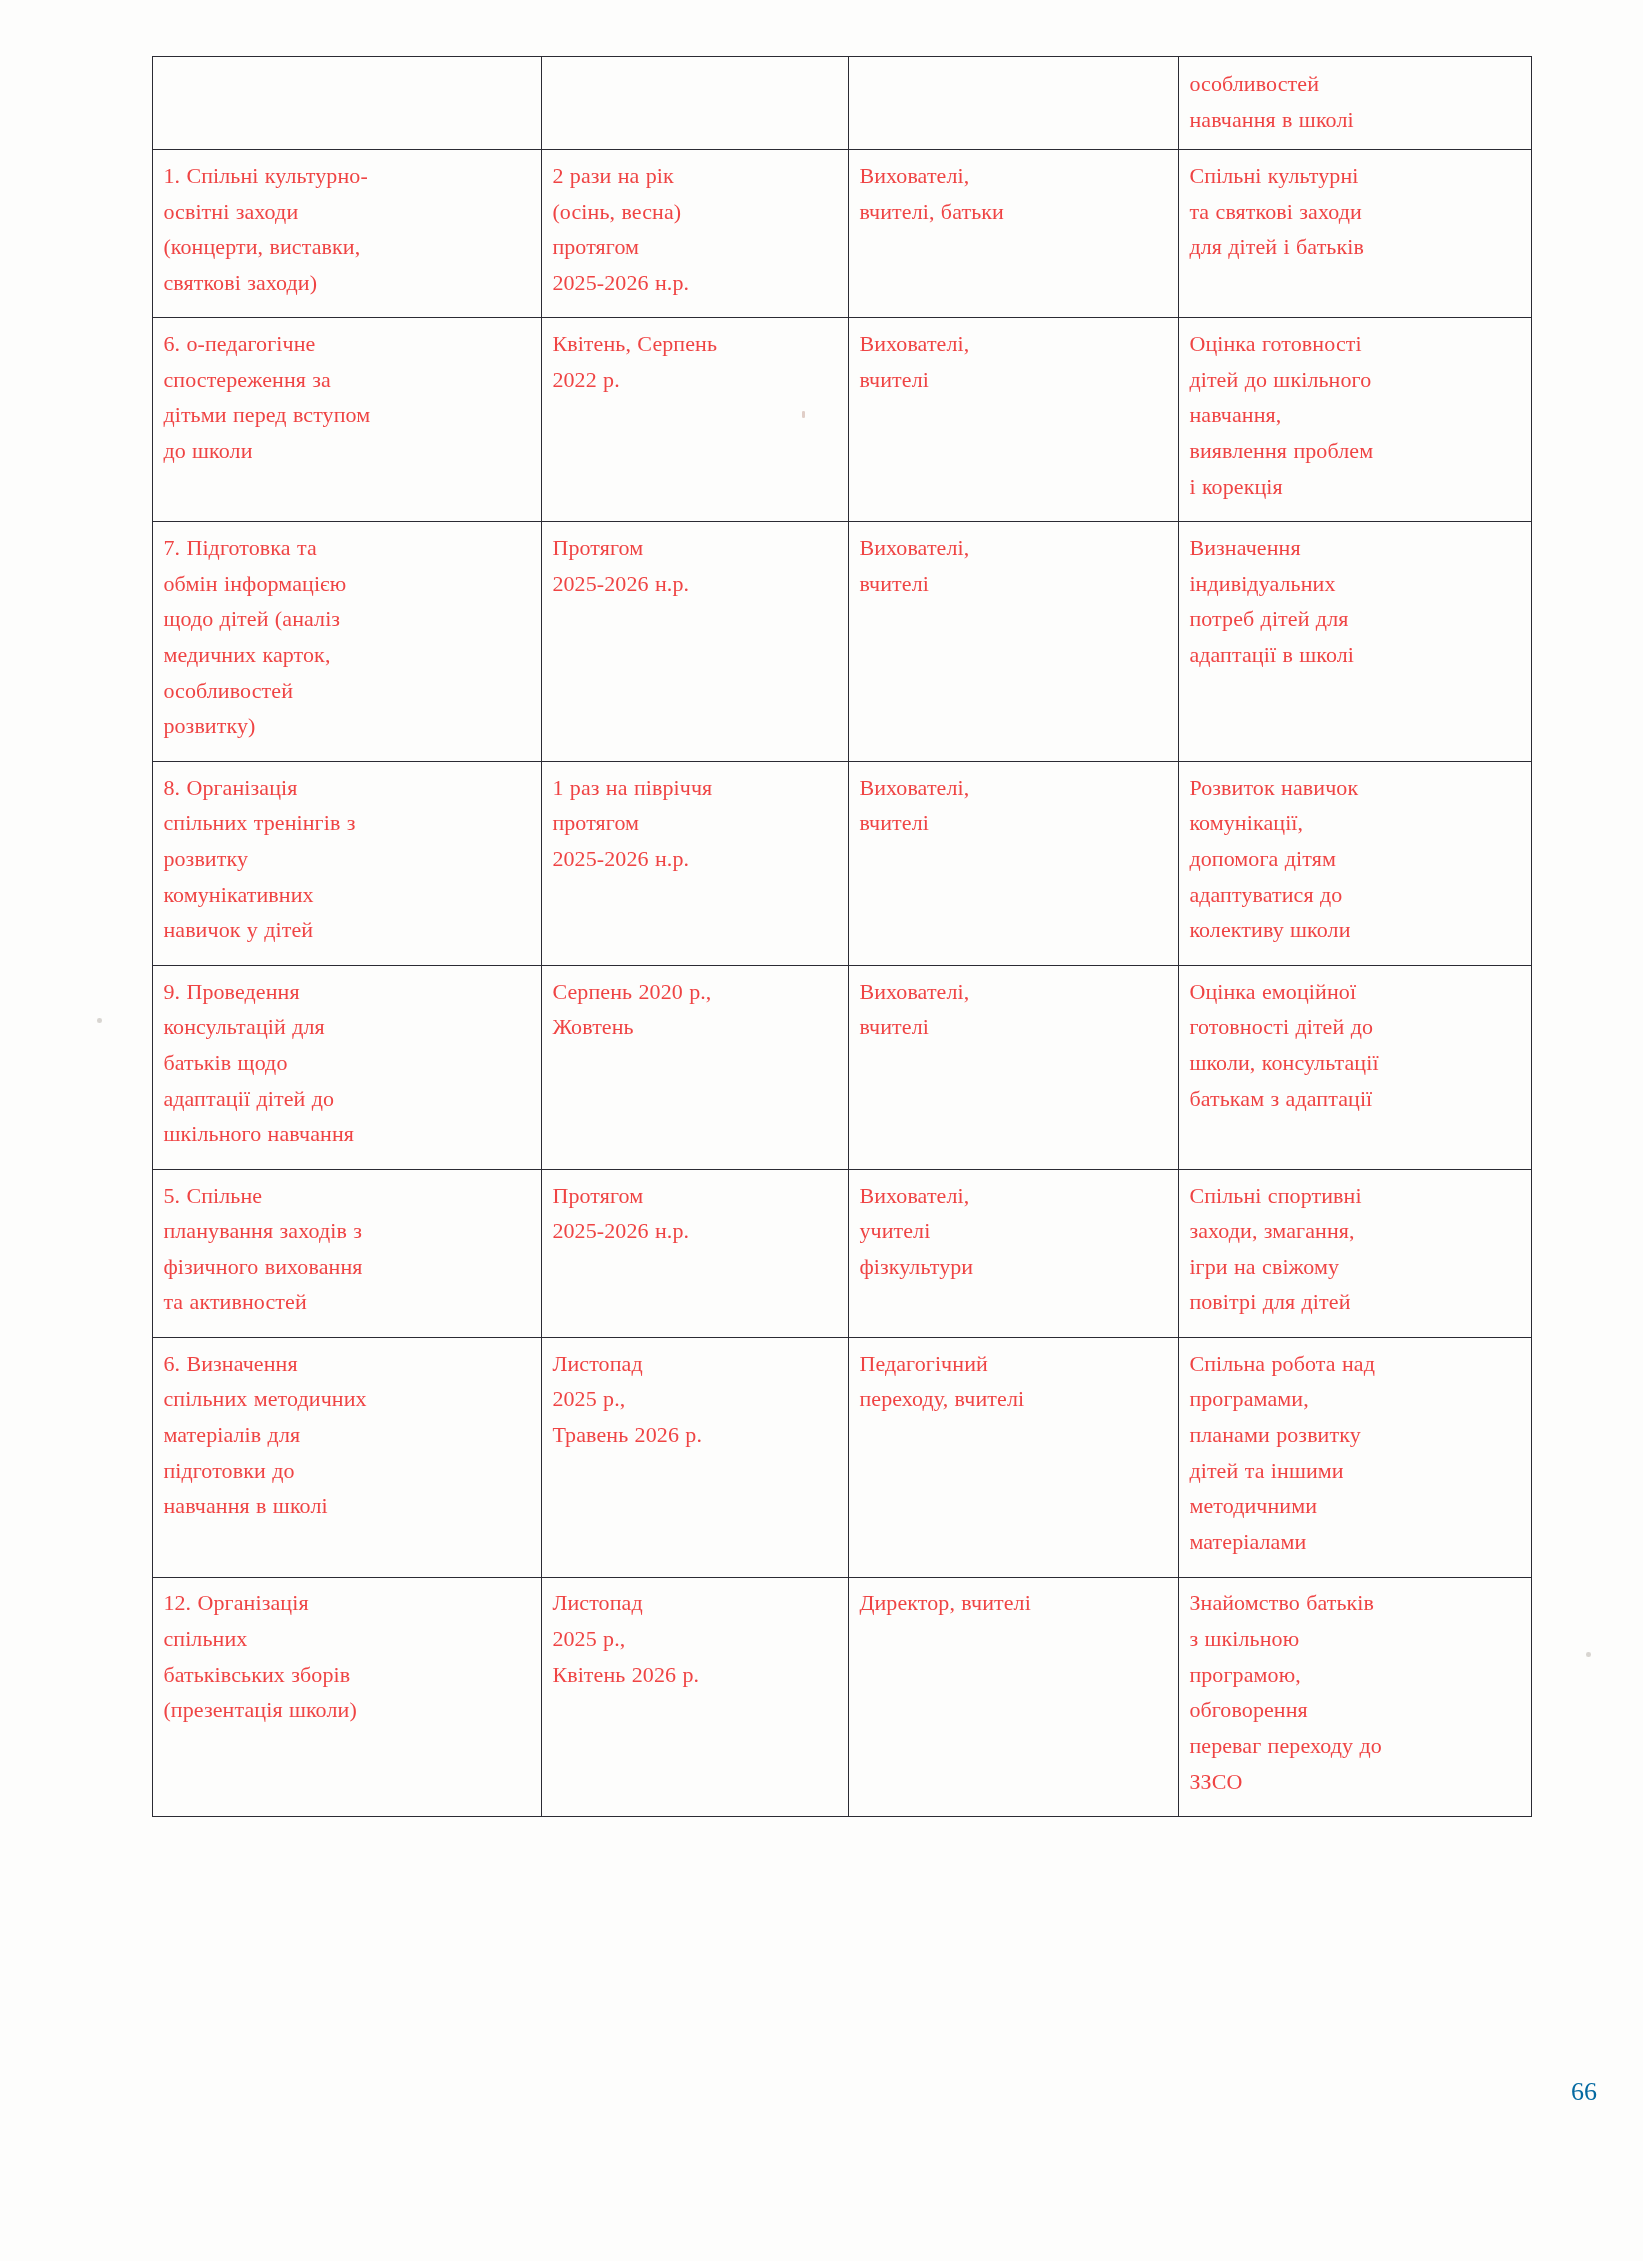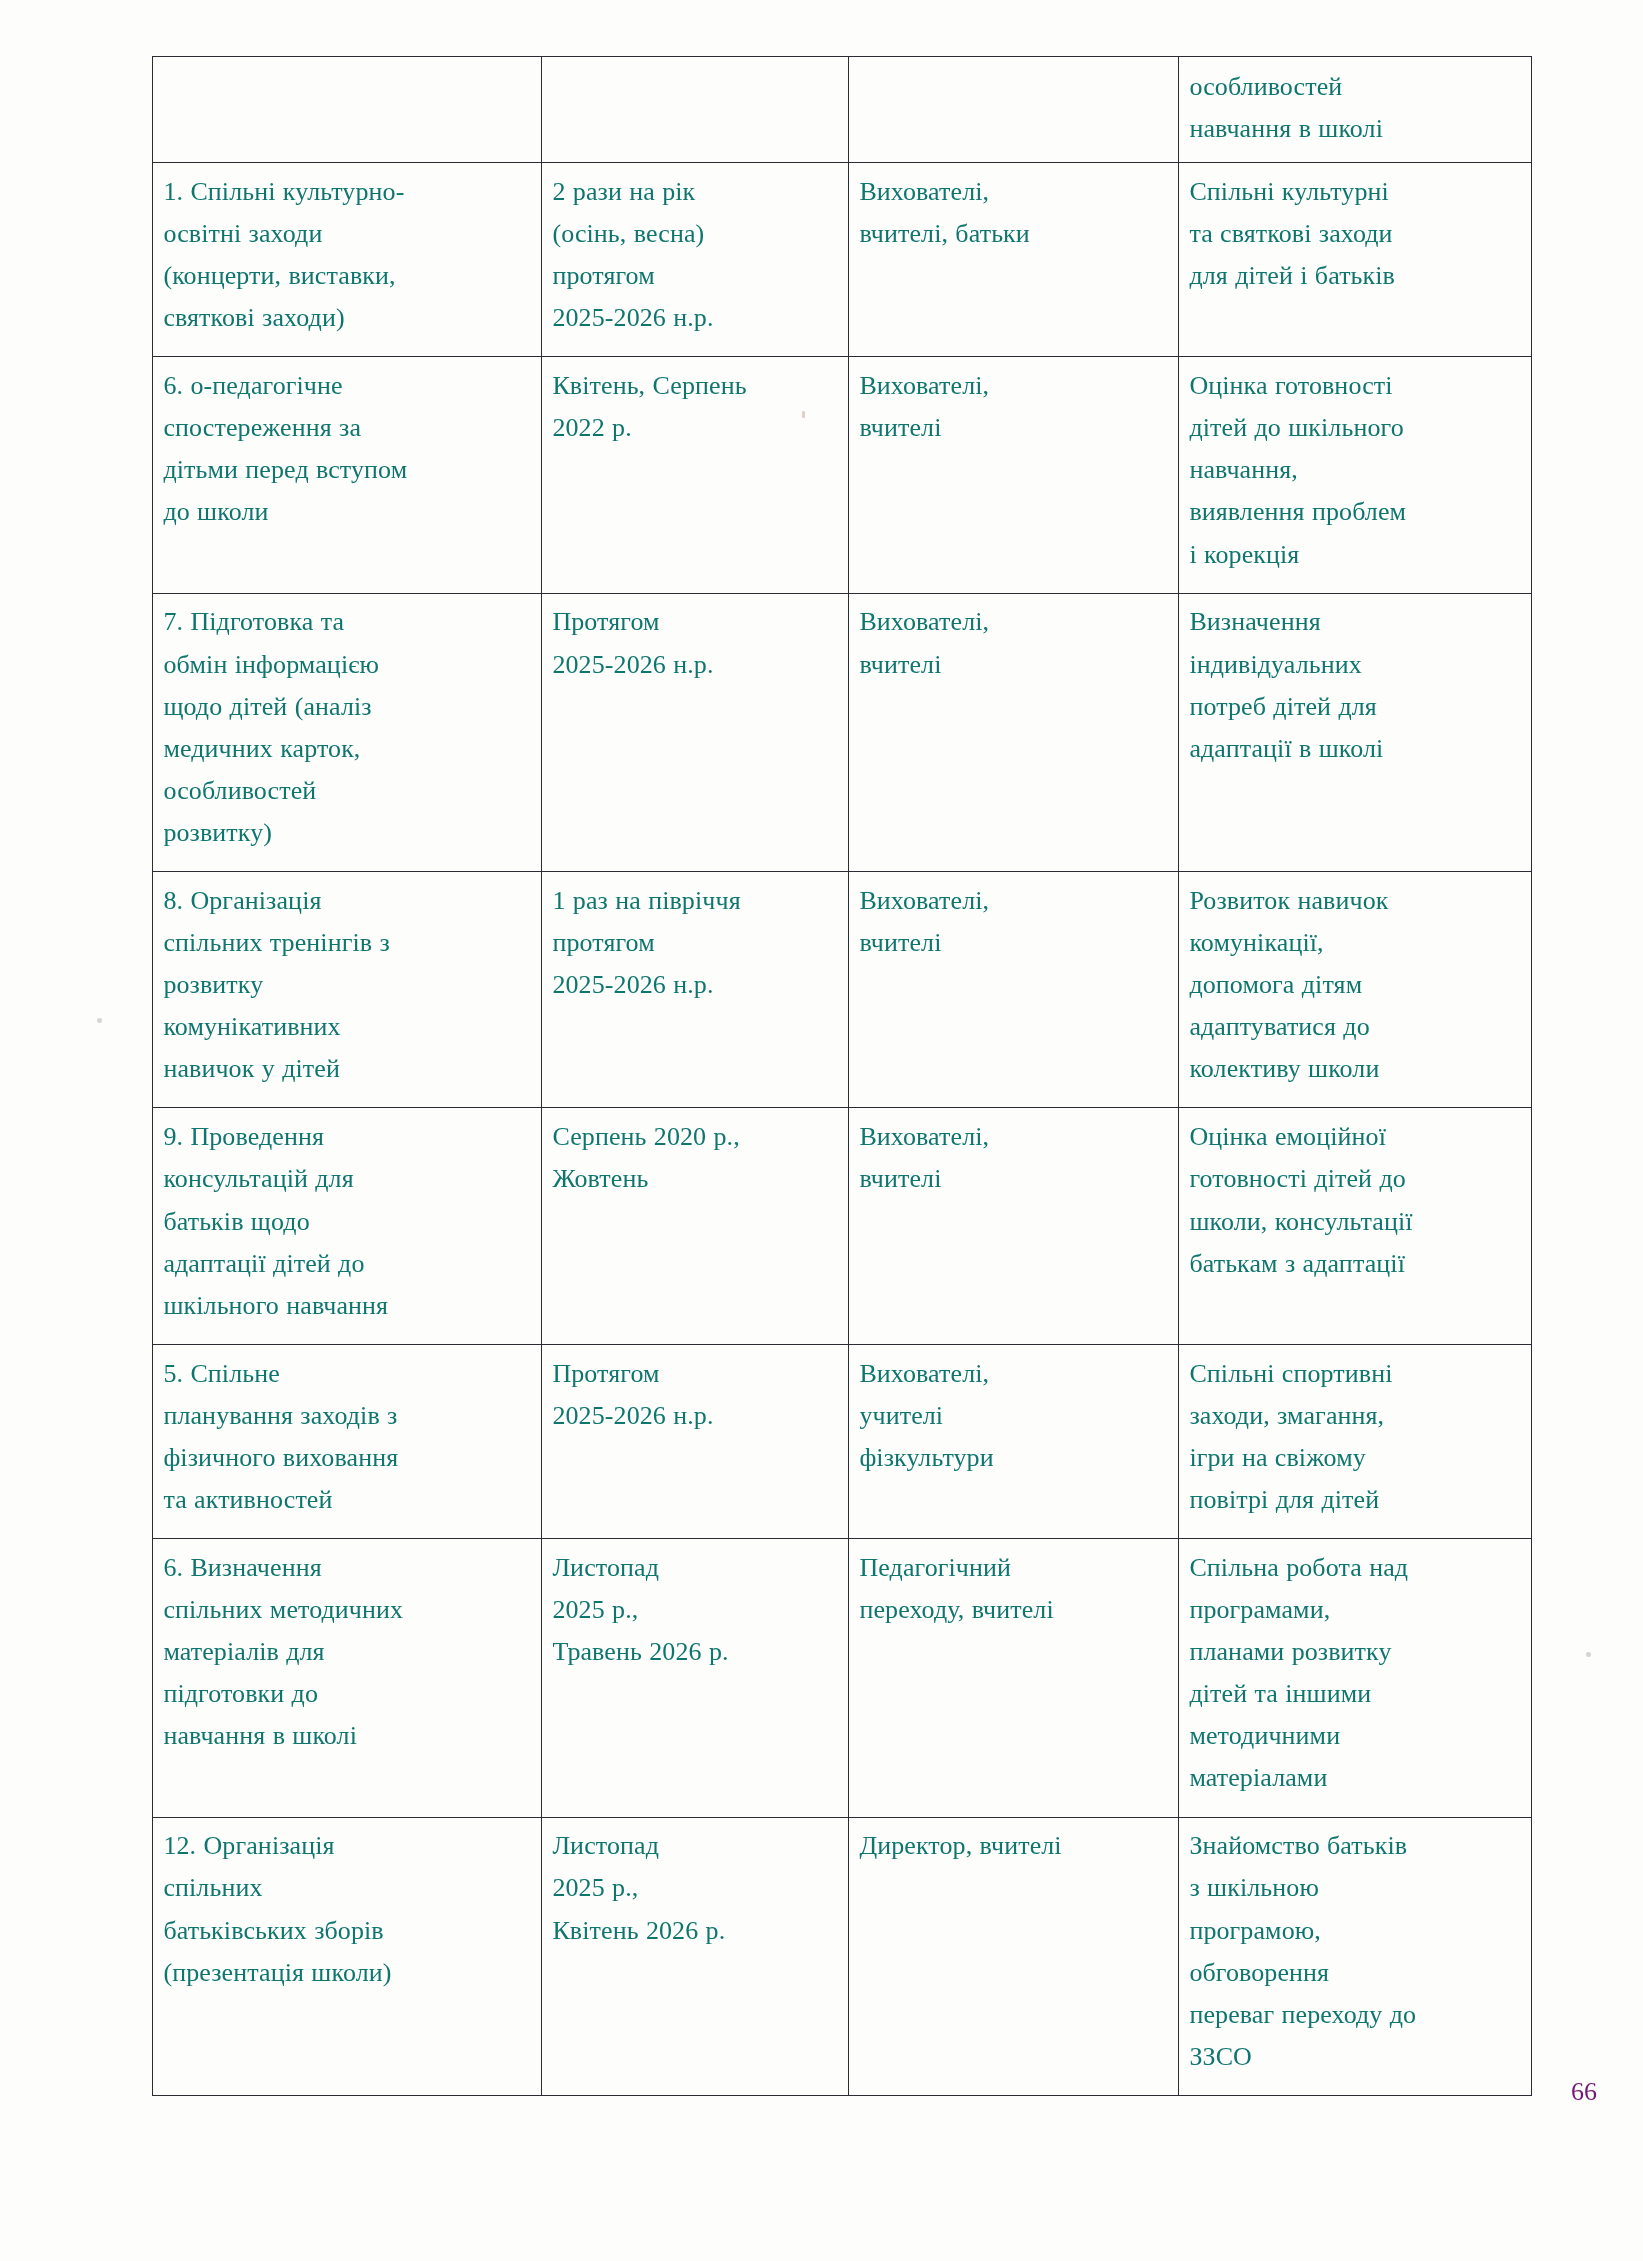--- a/index.html
+++ b/index.html
@@ -35,45 +35,45 @@
   table.doc-table {
     width: 100%;
     border-collapse: collapse;
     table-layout: fixed;
   }
 
   table.doc-table td {
     border: 1.3px solid #2b2b33;
     vertical-align: top;
     padding: 7.8px 9.1px 17px 10.4px;
-    font-size: 26px;
+    font-size: 22px;
     line-height: 1.62;
     letter-spacing: 0.1px;
     word-spacing: 0.7px;
-    color: #0f766e;
+    color: #ef4444;
   }
 
   col.c1 { width: 389px; }
   col.c2 { width: 307px; }
   col.c3 { width: 330px; }
   col.c4 { width: 353px; }
 
   .cell-text { display: block; white-space: pre-line; }
   .cell-text:empty { min-height: 0.7px; }
 
   
   tr.continuation td { padding-top: 9.1px; padding-bottom: 11.8px; }
 
   
   .page-number {
     position: absolute;
     right: 47px;
     top: 2077px;
     font-size: 26px;
-    color: #701a75;
+    color: #0369a1;
     font-family: "Liberation Serif", "DejaVu Serif", serif;
   }
 
   
   .speck {
     position: absolute;
     background: #b9b4ad;
     border-radius: 50%;
     opacity: .55;
   }

